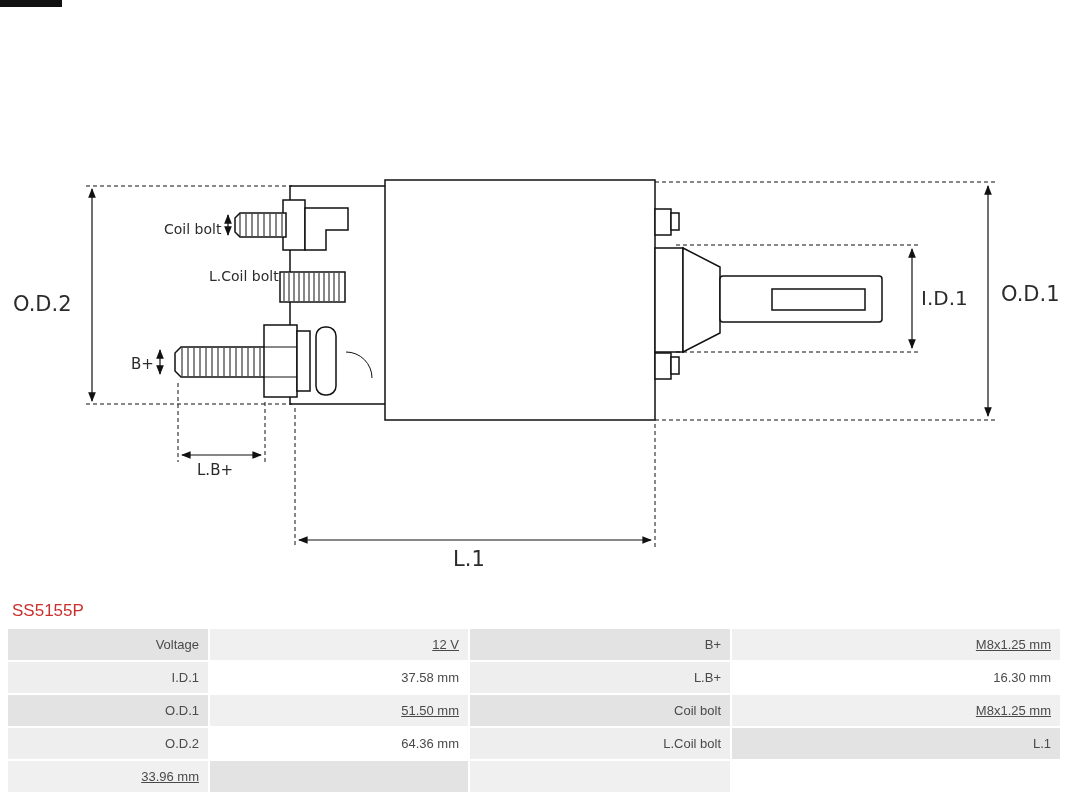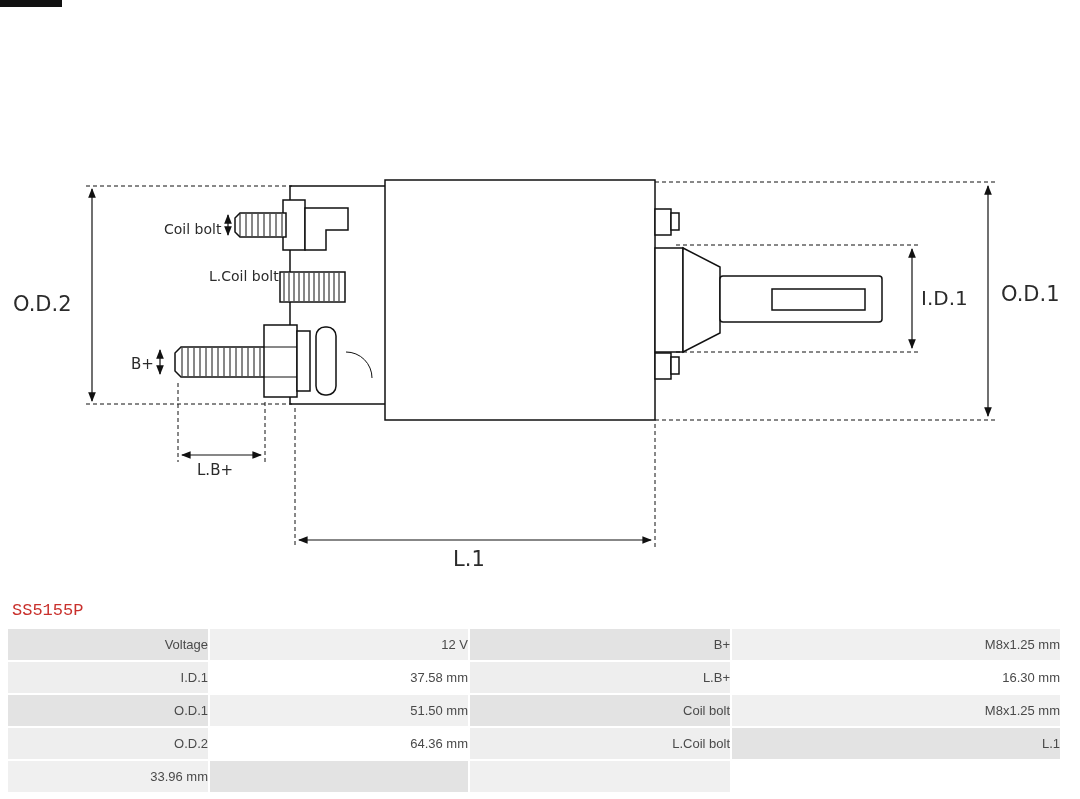--- a/index.html
+++ b/index.html
@@ -12,33 +12,33 @@
   .part{fill:#ffffff;stroke:#111;stroke-width:1.5;}
   .thin{stroke:#111;stroke-width:1;fill:none;}
   .dash{stroke:#111;stroke-width:1;stroke-dasharray:4 3;fill:none;}
   .dim{stroke:#111;stroke-width:1.2;fill:none;}
   .lbl{fill:#2b2b2b;font-family:"DejaVu Sans",sans-serif;}
   .lbl-big{font-size:21px;}
   .lbl-mid{font-size:20px;}
   .lbl-sm{font-size:15px;}
   .lbl-xs{font-size:14px;}
   .part-number{
-    position:absolute;left:12px;top:601px;font-size:17px;line-height:20px;color:#c9302c;font-family:Liberation Mono, monospace;
+    position:absolute;left:12px;top:601px;font-size:17px;line-height:20px;color:#c9302c;
   }
   .spec-table{
     position:absolute;left:8px;top:629px;width:1052px;
     display:grid;grid-template-columns:200px 258px 260px 328px;
     column-gap:2px;row-gap:2px;
   }
   .cell{
     height:31px;line-height:31px;box-sizing:border-box;
-    text-align:right;font-size:13px;color:#4a4a4a;
+    text-align:right;padding-right:9px;font-size:13px;color:#4a4a4a;
     overflow:hidden;white-space:nowrap;
   }
-  .r0.lab{background:#e3e3e3;} .r0.val{background:#f0f0f0;}
+  .r0.lab{background:#e3e3e3;} .r0.val{background:#f0f0f0;text-decoration:underline;}
   .r1.lab{background:#eeeeee;} .r1.val{background:#ffffff;}
 </style>
 </head>
 <body>
 
 <div class="black-bar"></div>
 
 <svg width="1080" height="600" viewBox="0 0 1080 600">
   <defs>
     <marker id="arrow" viewBox="0 0 10 10" refX="9" refY="5" markerWidth="8" markerHeight="8" orient="auto-start-reverse">

